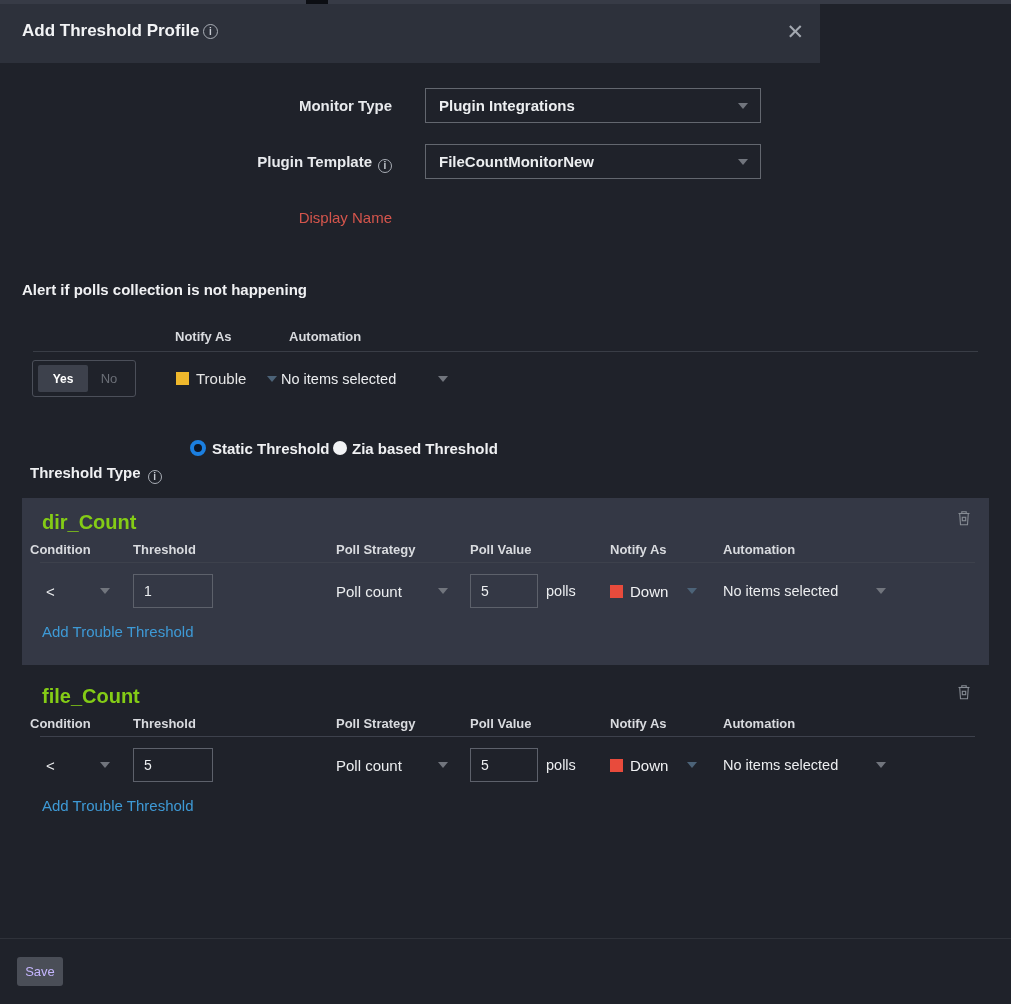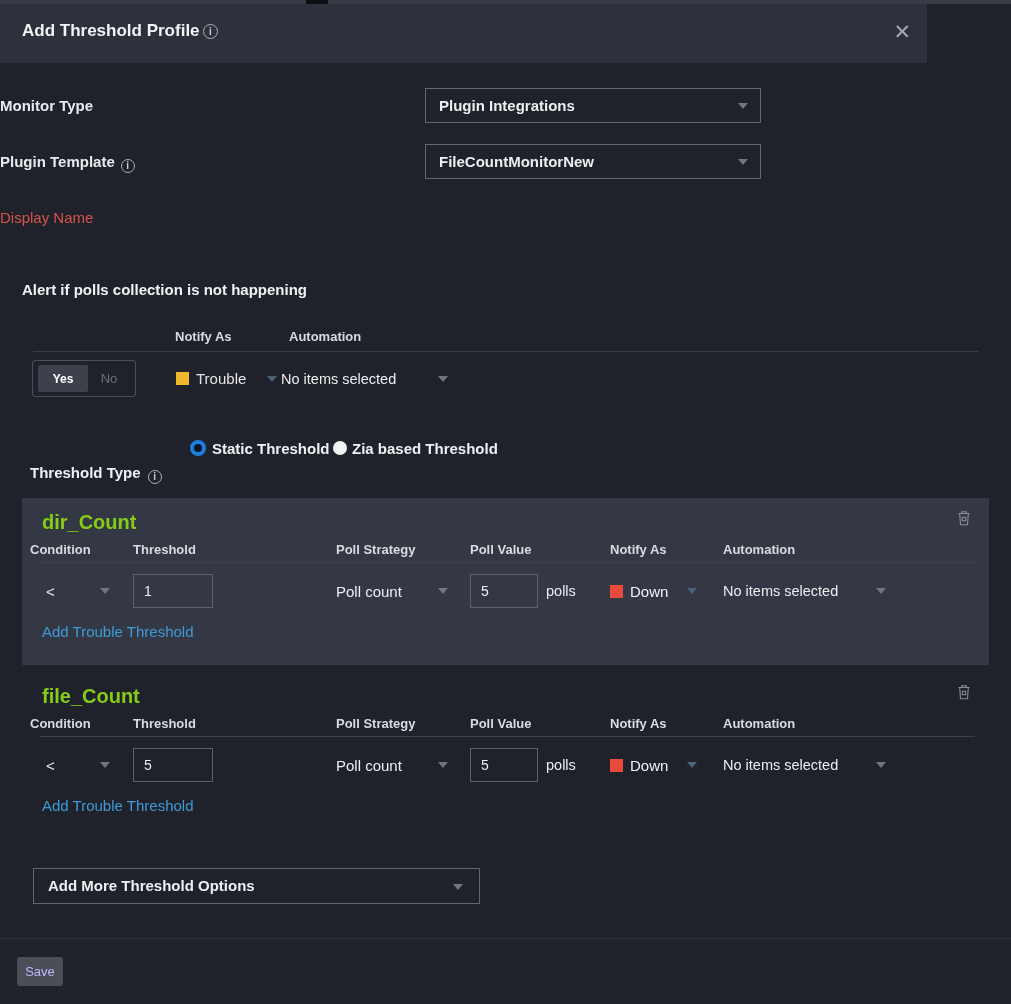--- a/index.html
+++ b/index.html
@@ -5,31 +5,31 @@
   * { box-sizing: border-box; margin: 0; padding: 0; }
   html,body { background:#15171c; }
   body { font-family:"Liberation Sans", sans-serif; }
   .modal { position:relative; width:1011px; height:1004px; background:#1f222a; overflow:hidden; color:#eceef0; }
 
   
   .top-strip { position:absolute; left:0; top:0; width:1011px; height:4px; background:#373b46; }
   .top-notch { position:absolute; left:306px; top:0; width:22px; height:4px; background:#0c0e13; }
 
   
-  .modal-header { position:absolute; left:0; top:4px; width:927px; height:59px; background:#2d313b; }
+  .modal-header { position:absolute; left:0; top:4px; width:820px; height:59px; background:#2d313b; }
   .modal-title { position:absolute; left:22px; top:17px; font-size:17px; font-weight:600; color:#f2f3f5; }
   .info-circle { display:inline-flex; align-items:center; justify-content:center;
     width:15px; height:15px; border:1px solid #a9aeb6; border-radius:50%;
     font-size:10px; font-weight:700; color:#c6cad1; font-style:normal; line-height:1; }
   .title-info { position:absolute; left:203px; top:20px; }
   .close-btn { position:absolute; right:16px; top:16px; font-size:21px; color:#a3a8b0; cursor:pointer; background:none; border:none; font-family:inherit; }
 
   
   .form-label { position:absolute; left:0; width:392px; height:35px; line-height:35px;
-    text-align:left; font-size:15px; font-weight:600; color:#e8eaed; }
+    text-align:right; font-size:15px; font-weight:600; color:#e8eaed; }
   .form-label .info-circle { width:14px; height:14px; margin-left:6px; vertical-align:-2px; }
   .r1 { top:88px; } .r2 { top:144px; } .r3 { top:200px; }
   .form-label.red { color:#d4554c; font-weight:400; }
   .select-box { position:absolute; left:425px; width:336px; height:35px; border:1px solid #63676f;
     background:transparent; line-height:33px; padding-left:13px; font-size:15px; cursor:pointer; }
   .select-box .chevron { position:absolute; right:12px; top:14px; }
   .w600 { font-weight:600; } .w700 { font-weight:700; }
   .dn-input { position:absolute; left:425px; top:200px; width:336px; height:35px;
     background:#eef1fa; border:1px solid #c3cce8; color:#3f434d; font-size:15px;
     padding-left:13px; font-family:inherit; outline:none; }
@@ -235,20 +235,16 @@
       <span class="sev-label">Down</span>
       <span class="chevron blue"></span>
     </div>
     <div class="ab-automation">
       <span>No items selected</span>
       <span class="chevron"></span>
     </div>
     <a class="ab-add-link">Add Trouble Threshold</a>
   </section>
 
-  <div class="add-more-box">
-    <span>Add More Threshold Options</span>
-    <span class="chevron"></span>
-  </div>
   <div class="footer-divider"></div>
   <button class="save-btn">Save</button>
 
 </div>
 
 </body></html>

